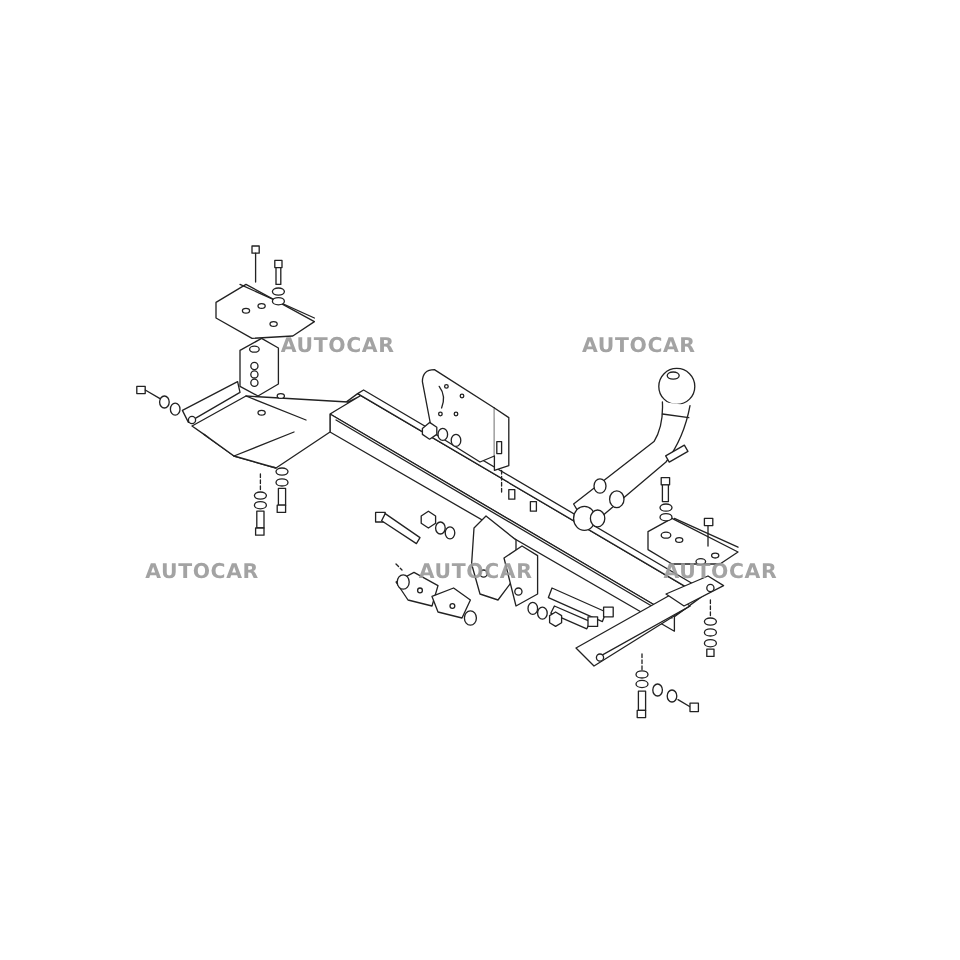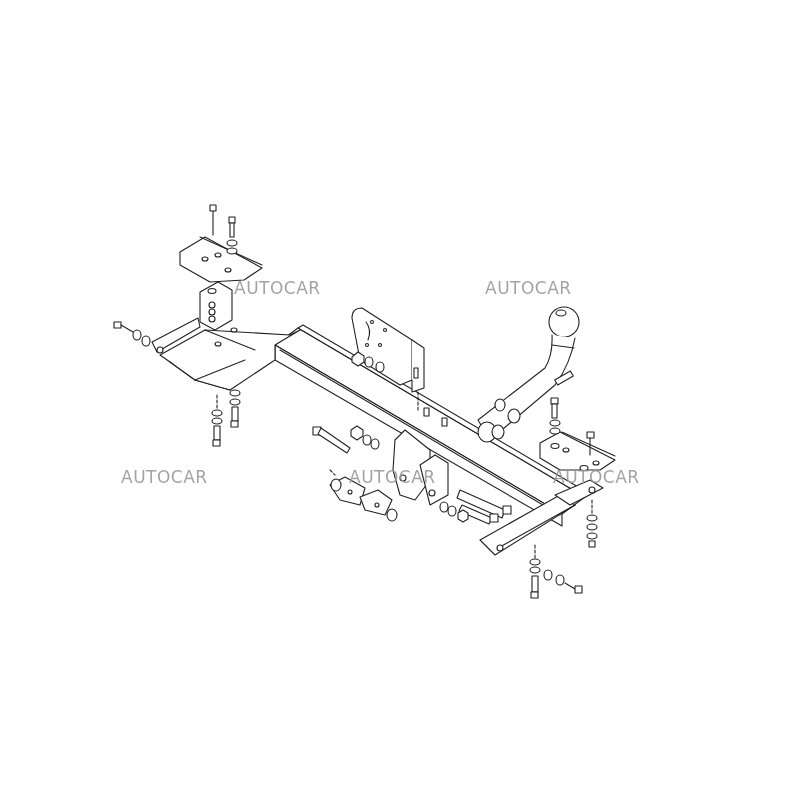--- a/index.html
+++ b/index.html
@@ -1,20 +1,20 @@
 <!DOCTYPE html>
 <html><head>
 <meta charset="utf-8">
 <style>
   html, body { margin:0; padding:0; background:#ffffff; }
   body { width:800px; height:800px; position:relative; overflow:hidden; font-family:"Liberation Sans", sans-serif; }
   .canvas { position:absolute; left:0; top:0; width:800px; height:800px; }
   svg.drawing { position:absolute; left:0; top:0; }
   svg.drawing * { vector-effect: non-scaling-stroke; }
-  .wm { position:absolute; font-family:"DejaVu Sans", sans-serif; font-weight:normal; font-size:17px; color:#9a9a9a; letter-spacing:0.5px; opacity:0.9; white-space:nowrap; }
+  .wm { position:absolute; font-family:"DejaVu Sans", sans-serif; font-weight:bold; font-size:17px; color:#9a9a9a; letter-spacing:0.5px; opacity:0.9; white-space:nowrap; }
 </style>
 </head>
 <body>
 
 <div class="canvas">
   <svg class="drawing" width="800" height="800" viewBox="0 0 800 800" fill="#fff" stroke="#222" stroke-width="1.1" stroke-linejoin="round" stroke-linecap="round">
 
     <g>
       <polygon points="275,345 298,328 585,497 562,514"></polygon>
       <polygon points="275,345 562,514 562,526 275,360"></polygon>

